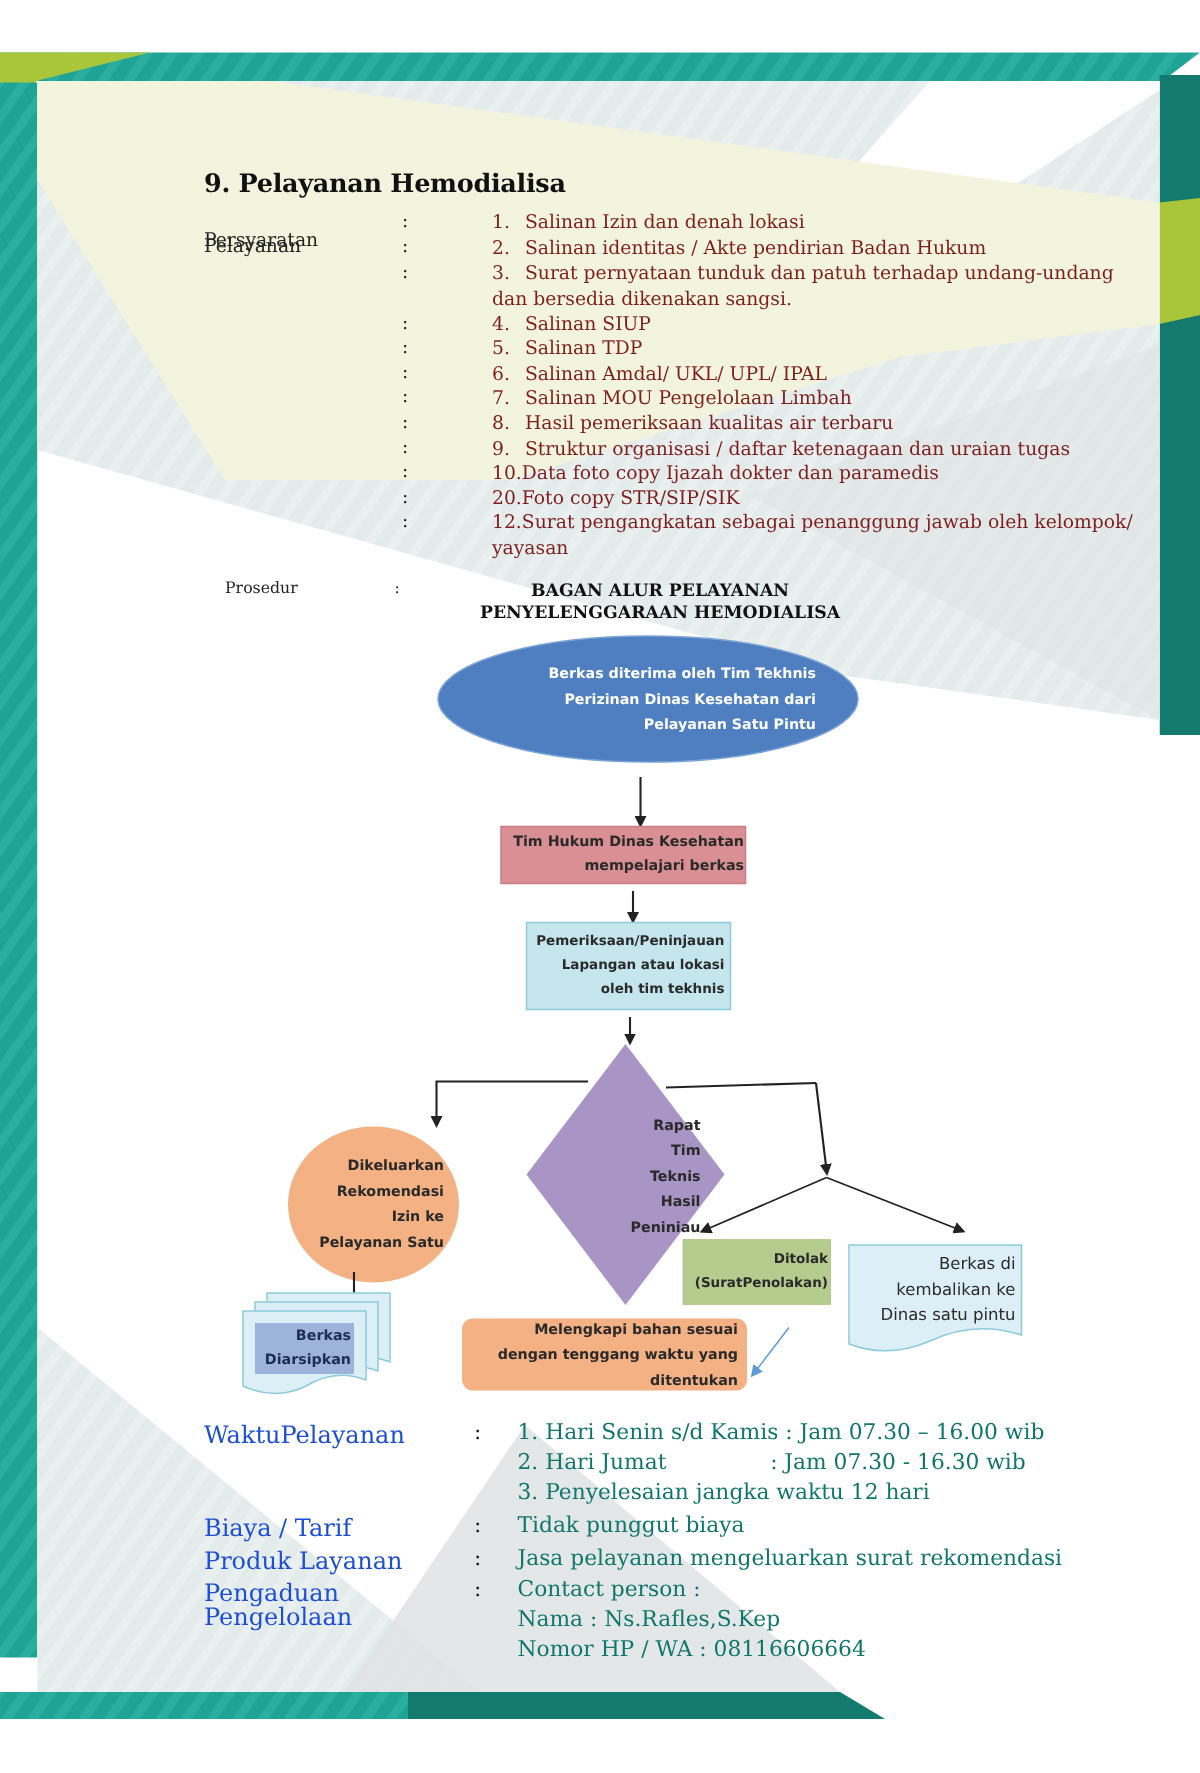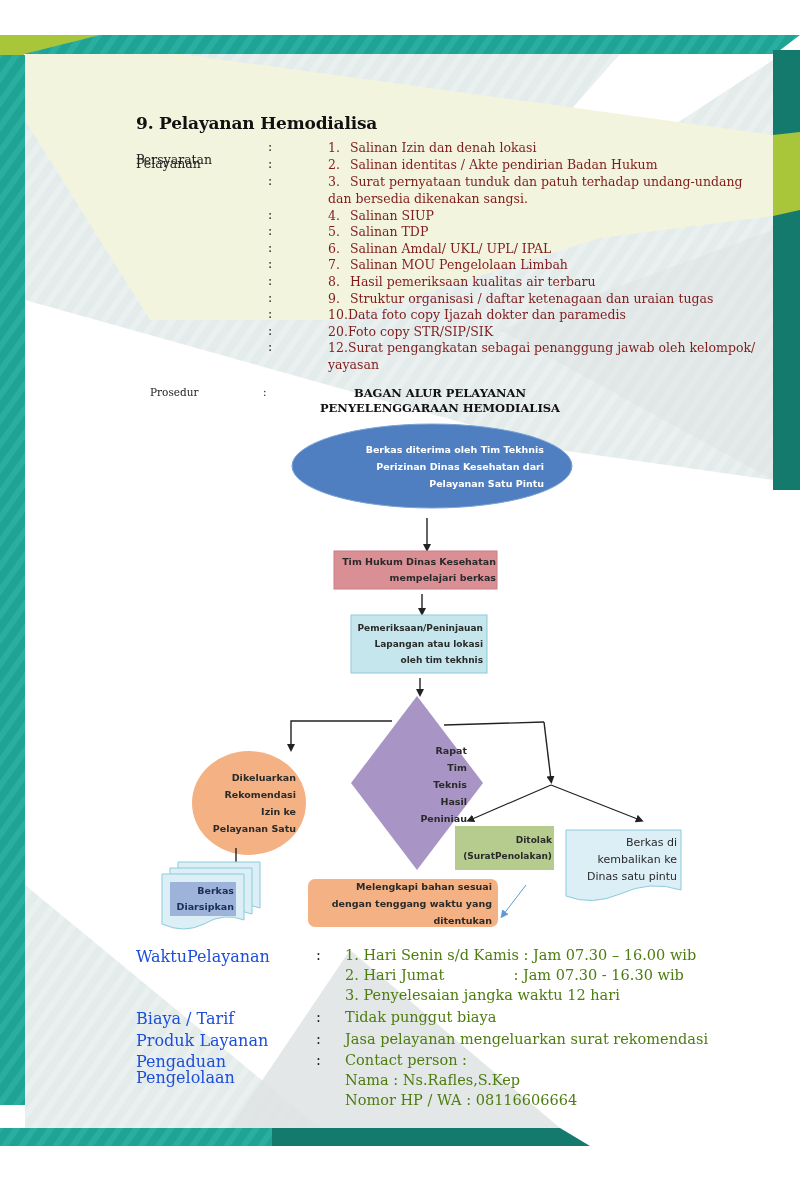--- a/index.html
+++ b/index.html
@@ -17,21 +17,21 @@
   .proc-label { position: absolute; left: 150px; top: 386px; font-family: "DejaVu Serif", serif; font-size: 10.5px; color: #222; }
   .proc-colon { position: absolute; left: 263px; top: 386px; font-size: 10.5px; color: #222; }
   .chart-title { position: absolute; left: 300px; width: 280px; text-align: center; font-family: "DejaVu Serif", serif; font-weight: bold; font-size: 11.5px; line-height: 15px; color: #111; }
 
   .fc-text { position: absolute; font-family: "DejaVu Sans", sans-serif; font-weight: bold; font-size: 9.5px; line-height: 17px; text-align: right; display: flex; align-items: center; justify-content: center; }
   .fc-text.white { color: #ffffff; }
   .fc-text.dark { color: #2a2a2a; }
 
   .info-label { position: absolute; left: 136px; font-family: "DejaVu Serif", serif; font-size: 16px; color: #1d4ed8; }
   .info-colon { position: absolute; left: 316px; font-family: "DejaVu Serif", serif; font-size: 14.5px; color: #222; }
-  .info-val { position: absolute; left: 345px; font-family: "DejaVu Serif", serif; font-size: 14.5px; color: #4d7c0f; white-space: pre; }
+  .info-val { position: absolute; left: 345px; font-family: "DejaVu Serif", serif; font-size: 14.5px; color: #0f766e; white-space: pre; }
 </style>
 </head>
 <body>
 
 <svg class="bg" viewBox="0 0 800 1182" xmlns="http://www.w3.org/2000/svg">
   <defs>
     <pattern id="stripes" width="14" height="14" patternUnits="userSpaceOnUse" patternTransform="rotate(35)">
       <rect width="14" height="14" fill="#1fa395"></rect>
       <rect width="6" height="14" fill="#29ae9f"></rect>
     </pattern>

